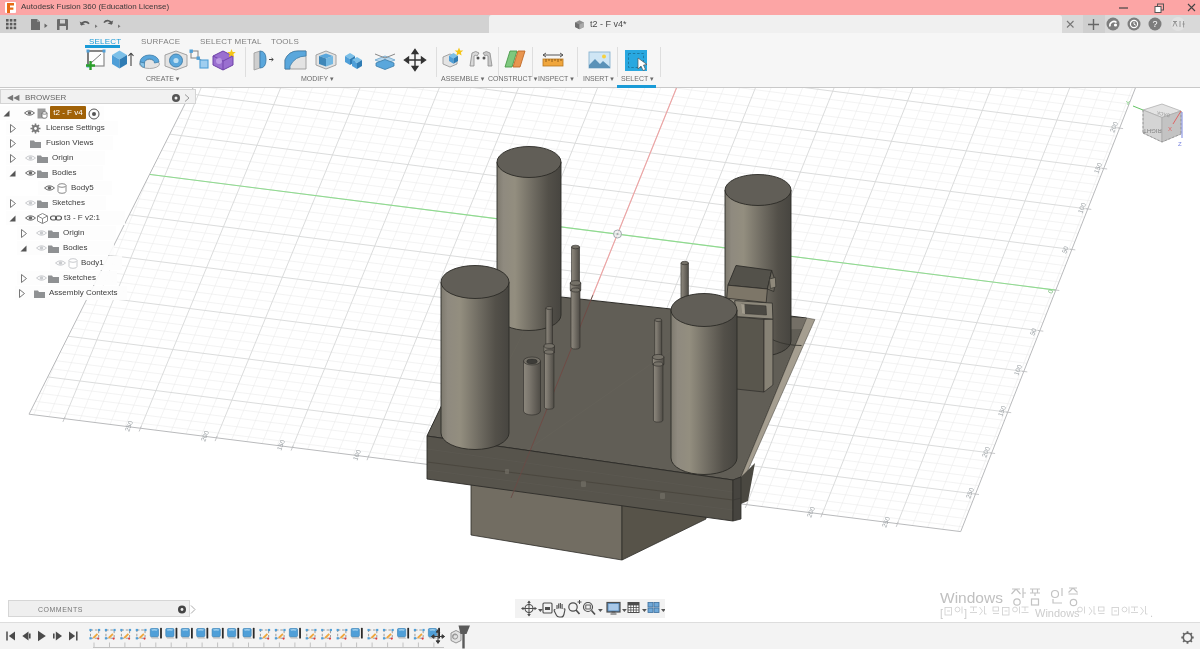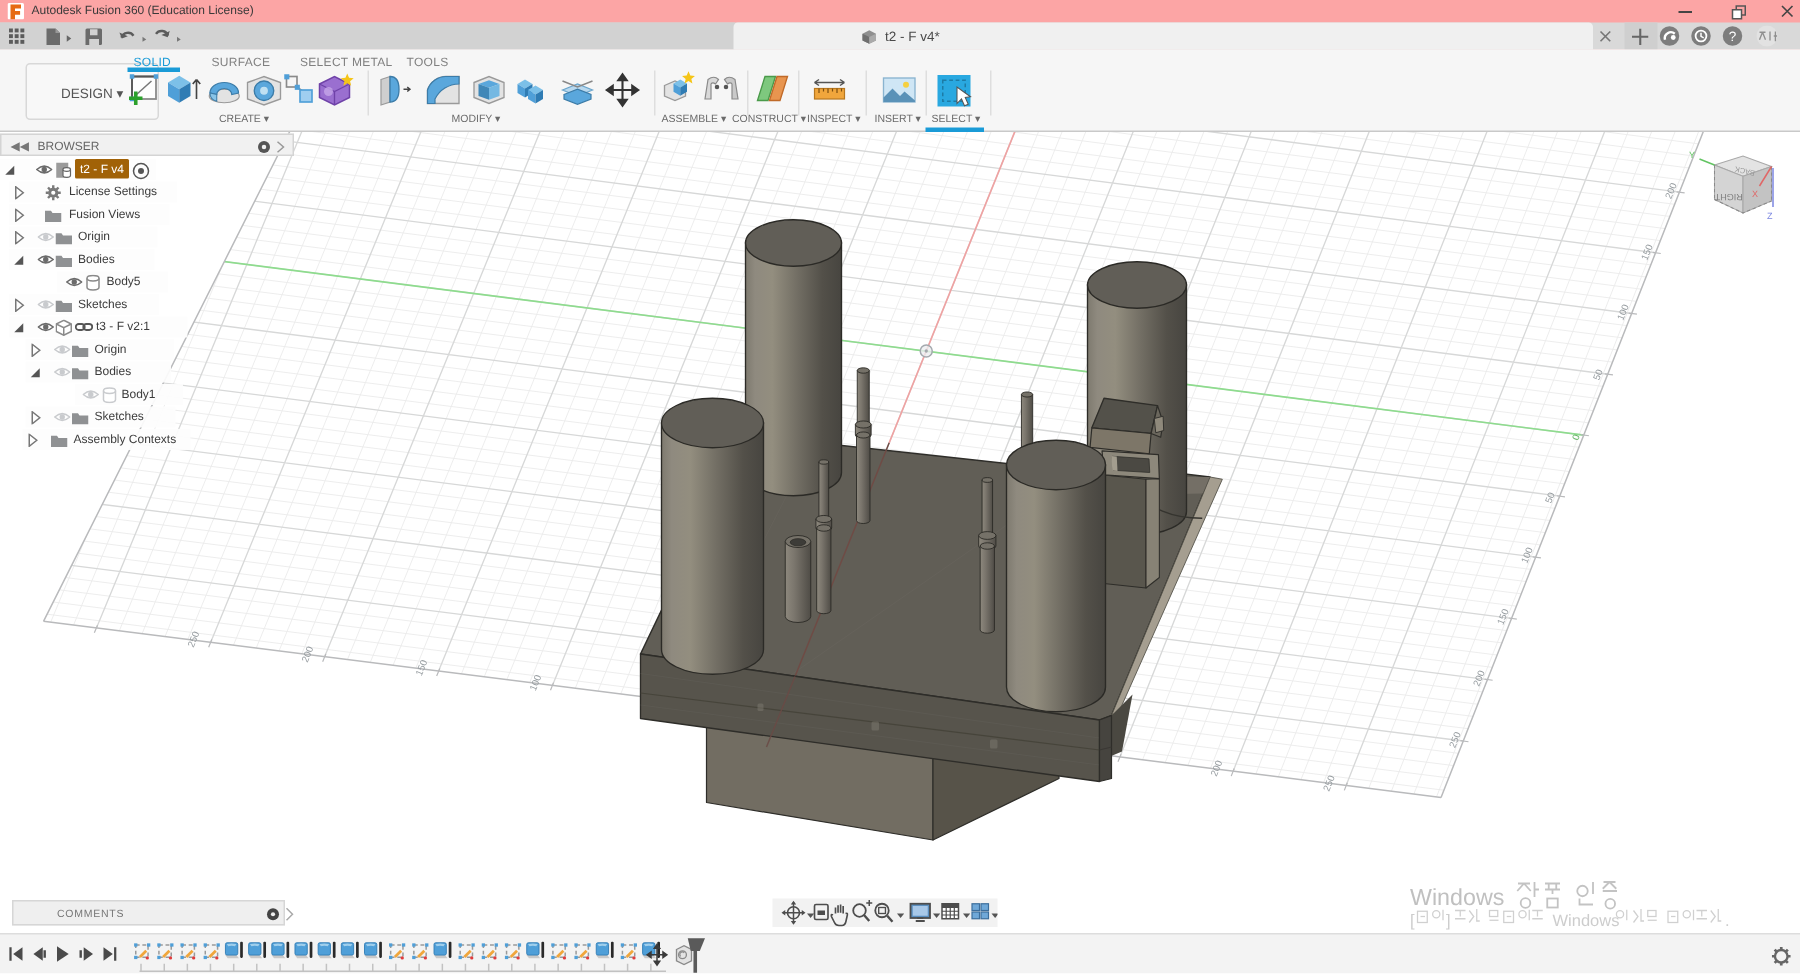--- a/index.html
+++ b/index.html
@@ -275,22 +275,21 @@
         <text x="49" y="10" font-size="9" fill="#fff" text-anchor="middle" font-family="Liberation Sans">?</text>
   <circle cx="72" cy="7" r="7" fill="#e2e2e2"></circle>
         <g stroke="#8f8f8f" stroke-width="0.9" fill="none">
           <path d="M67,4.5 h4 M69,4.5 l-2,5 M69,4.5 l2,5"></path>
           <path d="M74,4 v6 M76.5,7 h2.2 M77.6,4 v6.5"></path>
         </g>
  </svg>
 </div>
 
 <div class="abs" id="toolbar">
- <div id="designbtn">DESIGN ▾</div>
- <div class="rtab" style="left:89px;color:#1a9bd7">SOLID</div>
+ <div class="rtab" style="left:89px;color:#1a9bd7">SELECT</div>
  <div class="abs" style="left:85px;top:12px;width:35px;height:2.5px;background:#1a9bd7"></div>
  <div class="rtab" style="left:141px">SURFACE</div>
  <div class="rtab" style="left:200px">SELECT METAL</div>
  <div class="rtab" style="left:271px">TOOLS</div>
  <div class="glabel" style="left:146px">CREATE ▾</div>
  <div class="glabel" style="left:301px">MODIFY ▾</div>
  <div class="glabel" style="left:441px">ASSEMBLE ▾</div>
  <div class="glabel" style="left:488px">CONSTRUCT ▾</div>
  <div class="glabel" style="left:538px">INSPECT ▾</div>
  <div class="glabel" style="left:583px">INSERT ▾</div>

